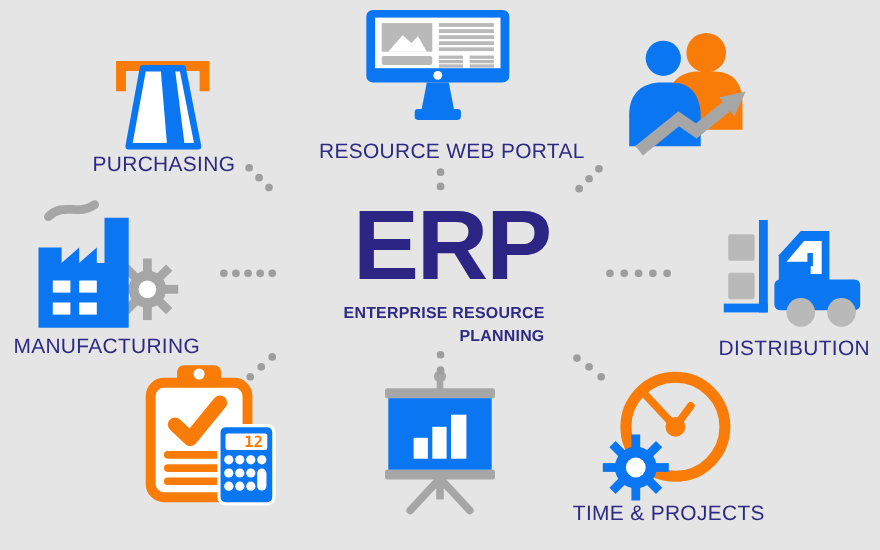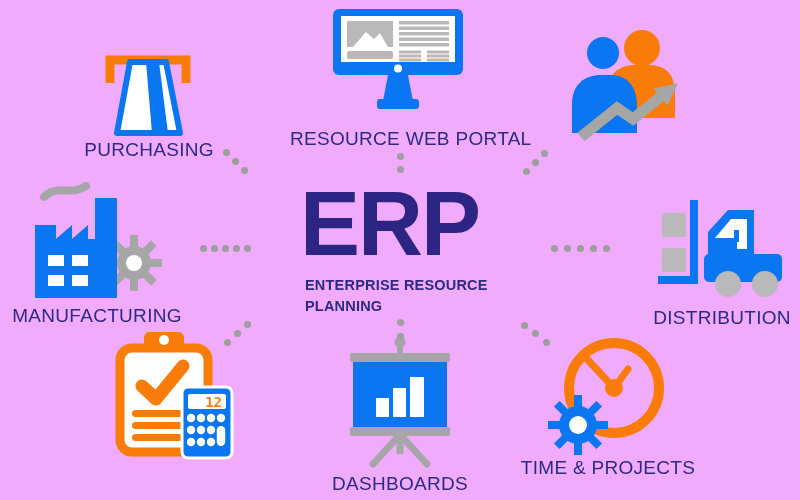--- a/index.html
+++ b/index.html
@@ -1,26 +1,26 @@
 <!DOCTYPE html>
 <html style="--c-blue: #0b76f2; --c-orange: #f97c09; --c-gray: #a6a6a6; --c-graylight: #b9b9b9; --c-dot: #9e9e9e; --c-label: #2e2a84; --c-title: #2d2583;"><head>
 <meta charset="utf-8">
 <style>
   html,body{margin:0;padding:0;background:#fff;}
   .canvas{
-    position:relative;width:800px;height:500px;background:#f0abfc;
+    position:relative;width:800px;height:500px;background:#e5e5e5;
     font-family:"Liberation Sans",sans-serif;overflow:hidden;
   }
   .abs{position:absolute;}
   svg{overflow:visible;display:block;}
   .label{
     position:absolute;text-align:center;font-size:19px;line-height:1.15;
     color:var(--c-label);letter-spacing:.3px;white-space:nowrap;
   }
-  .erp-wrap{position:absolute;left:300px;top:186px;width:200px;text-align:left;}
+  .erp-wrap{position:absolute;left:300px;top:186px;width:200px;text-align:right;}
   .erp-title{
     margin:0;font-size:90px;line-height:.86;font-weight:800;letter-spacing:-2px;
     color:var(--c-title);
   }
   .erp-sub{
     margin:12px auto 12px;width:190px;font-size:14.5px;font-weight:bold;
     letter-spacing:.2px;line-height:1.4;color:var(--c-label);
   }
   .dot{position:absolute;width:7px;height:7px;border-radius:50%;background:var(--c-dot);}
   
@@ -127,21 +127,21 @@
         <rect x="52" y="54" width="78" height="28" rx="5"></rect>
       </g>
       <polygon class="fw" points="63,38 79,19 95,19 95,49 85,49 85,38"></polygon>
       <rect class="fb" x="82" y="30" width="5" height="12"></rect>
       <circle class="fg2" cx="76" cy="84" r="13"></circle>
       <circle class="fg2" cx="113" cy="84" r="13"></circle>
     </svg>
   </div>
   <div class="label" style="left:622px;top:307px;width:200px;">DISTRIBUTION</div>
 
-  <div class="abs" style="left:108px;top:330px;">
+  <div class="abs" style="left:125px;top:330px;">
     <svg width="125" height="135" viewBox="0 0 125 135">
       <rect class="fw so" stroke-width="9" x="12" y="18" width="88" height="104" rx="12"></rect>
       <rect class="fo" x="36" y="2" width="40" height="20" rx="6"></rect>
       <circle class="fw" cx="56" cy="10" r="5"></circle>
       <path class="fn so" stroke-width="13" stroke-linecap="round" stroke-linejoin="round" d="M34,56 L48,69 L75,36"></path>
       <g class="fo">
         <rect x="24" y="80" width="52" height="7" rx="3.5"></rect>
         <rect x="24" y="92" width="52" height="7" rx="3.5"></rect>
         <rect x="24" y="104" width="52" height="7" rx="3.5"></rect>
       </g>
@@ -175,21 +175,20 @@
       </g>
       <path class="fn sg" stroke-width="7" stroke-linecap="round" d="M52,102 L28,128 M58,102 L82,128"></path>
       <rect class="fb" x="8" y="26" width="94" height="65"></rect>
       <g class="fw">
         <rect x="31" y="62" width="13" height="19"></rect>
         <rect x="48" y="52" width="13" height="29"></rect>
         <rect x="65" y="41" width="14" height="40"></rect>
       </g>
     </svg>
   </div>
-  <div class="label" style="left:300px;top:473px;width:200px;">DASHBOARDS</div>
 
   <div class="abs" style="left:548px;top:333px;">
     <svg width="140" height="130" viewBox="0 0 140 130">
       <circle class="fn so" stroke-width="10" cx="66" cy="55" r="45"></circle>
       <g class="fn so" stroke-width="7" stroke-linecap="round">
         <path d="M66,55 L38,25"></path>
         <path d="M66,55 L80,36"></path>
       </g>
       <circle class="fo" cx="66" cy="55" r="9"></circle>
       <g class="fb">

